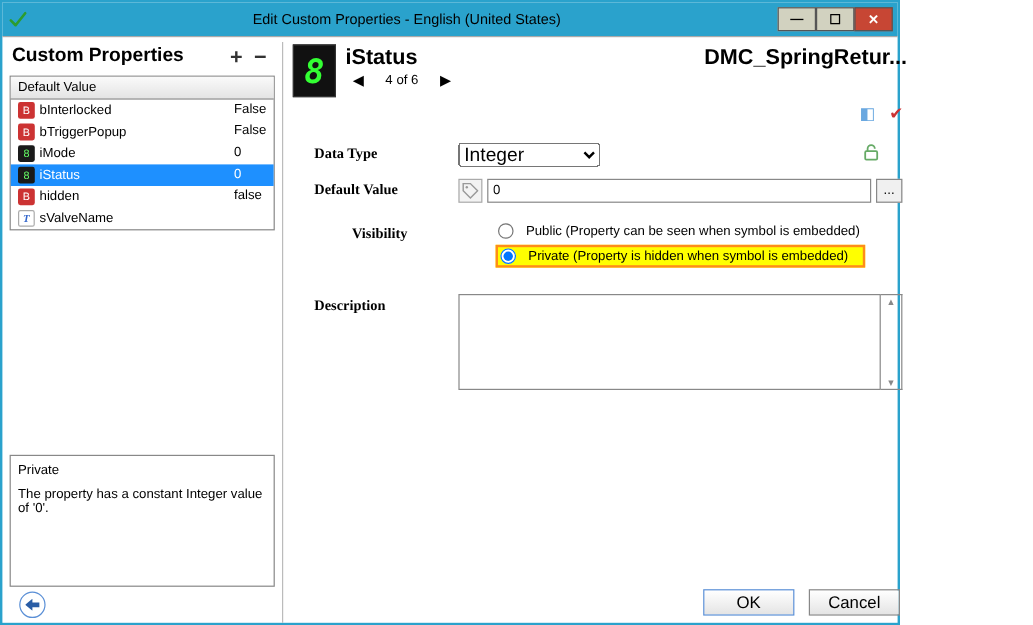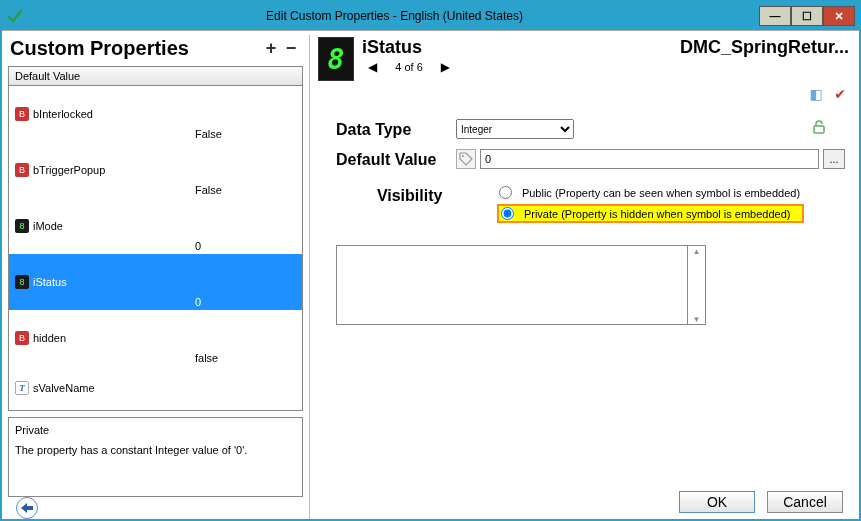--- a/index.html
+++ b/index.html
@@ -1,41 +1,41 @@
 <!DOCTYPE html>
 <html><head>
 <meta charset="utf-8">
 <style>
   * { box-sizing: border-box; }
   body { margin: 0; font-family: "Segoe UI", Tahoma, sans-serif; font-size: 12px; background: #fff; }
-  .window { width: 861px; height: 521px; border: 2px solid #2aa2cc; display: flex; flex-direction: column; background: #fff; }
+  .window { width: 750px; height: 521px; border: 2px solid #2aa2cc; display: flex; flex-direction: column; background: #fff; }
   .titlebar { height: 28px; background: #2aa2cc; display: flex; align-items: center; padding: 0 4px; color: #000; }
   .titlebar .app-icon { width: 18px; height: 18px; margin-right: 6px; display: flex; align-items: center; justify-content: center; }
   .titlebar .title { flex: 1; text-align: center; font-size: 12px; }
   .titlebar .win-controls { display: flex; gap: 0; }
   .titlebar .win-btn { width: 32px; height: 20px; display: flex; align-items: center; justify-content: center; font-weight: bold; font-size: 11px; border: 1px solid #555; }
   .min-btn { background: #d2d2c0; }
   .max-btn { background: #d2d2c0; }
   .close-btn { background: #c74634; color: #fff; }
   .content { flex: 1; display: flex; border-top: 1px solid #aaa; gap: 6px; padding: 4px 6px 0 6px; min-height: 0; }
   .left-panel { width: 295px; display: flex; flex-direction: column; }
   .lp-header { display: flex; align-items: center; padding: 2px 2px 6px 2px; }
-  .lp-title { font-size: 20px; font-weight: bold; flex: 1; }
+  .lp-title { font-size: 16px; font-weight: bold; flex: 1; }
   .lp-btn { width: 20px; height: 20px; display: flex; align-items: center; justify-content: center; font-size: 18px; font-weight: bold; color: #333; }
   .prop-table { border: 1px solid #888; flex: 0 0 auto; }
   .pt-head { display: flex; background: linear-gradient(#fafafa,#e4e4e4); border-bottom: 1px solid #888; font-size: 11px; }
   .pt-col { padding: 3px 6px; }
   .pt-col.name { width: 180px; border-right: 1px solid #ccc; display: flex; align-items: center; gap: 4px; }
   .pt-col.val { flex: 1; }
   .pt-body { }
   .pt-row { display: flex; font-size: 11px; padding: 1px 0; }
   .pt-row.selected { background: #1e90ff; color: #fff; }
   .pt-row .cell { padding: 1px 6px; }
   .pt-row .name { width: 180px; display: flex; align-items: center; gap: 4px; }
-  .pt-row .val { flex: 1; margin-top: 40px; }
+  .pt-row .val { flex: 1; }
   .row-icon { width: 14px; height: 14px; border-radius: 2px; flex-shrink: 0; display:flex; align-items:center; justify-content:center; font-size:9px; }
   .ic-bool { background: #c33; color:#fff; }
   .ic-int { background: #1a1a1a; color:#6f6; }
   .ic-italic { background:#fff; border:1px solid #aaa; font-style:italic; color:#36c; font-family: Georgia, serif; font-weight:bold; }
   .prop-spacer { flex: 1; }
   .status-box { border: 1px solid #888; margin-top: 6px; padding: 6px; font-size: 11px; height: 110px; }
   .status-title { margin-bottom: 8px; }
   .bottom-nav { height: 30px; display: flex; align-items: center; padding: 0 8px; }
   .nav-back { width:22px; height:22px; border:1px solid #5a8fd6; border-radius:50%; display:flex; align-items:center; justify-content:center; color:#2a5da6; font-size:12px; }
   .right-panel { flex: 1; display: flex; flex-direction: column; border-left: 1px solid #bbb; padding-left: 4px; }
@@ -43,22 +43,22 @@
   .seg-icon { width: 36px; height: 44px; background: #111; border: 1px solid #333; display:flex; align-items:center; justify-content:center; color:#3f3; font-family: monospace; font-size:28px; font-weight:bold; font-style: italic; }
   .rp-mid { display:flex; flex-direction:column; flex:1; }
   .rp-name { font-size: 18px; font-weight: bold; }
   .rp-pager { display:flex; align-items:center; gap: 18px; font-size: 11px; padding-top: 2px; padding-left: 6px; }
   .pager-btn { font-size: 12px; }
   .rp-symb { font-size: 18px; font-weight: bold; white-space: nowrap; }
   .rp-hdr-icons { display:flex; gap:6px; margin-left:auto; padding-right:4px; align-self:flex-end; padding-bottom:2px; }
   .hdr-ico { width:18px; height:18px; display:flex; align-items:center; justify-content:center; font-size:14px; }
   .form-area { padding: 14px 8px 4px 22px; }
   .form-row { display:flex; align-items:flex-start; margin-bottom: 10px; }
-  .form-lbl { width: 120px; font-weight: bold; font-size: 16px; padding-top: 2px; }
-  .select-dt { width: 118px; height: 20px; font-size: 10px; }
+  .form-lbl { width: 120px; font-weight: bold; font-size: 12px; padding-top: 2px; font-family: Liberation Serif, serif; }
+  .select-dt { width: 118px; height: 20px; font-size: 16px; }
   .lock-ico { margin-left: auto; margin-right: 16px; width:18px; height:18px; color:#7a7; font-size:14px; }
   .dv-wrap { display:flex; align-items:center; gap:4px; flex:1; }
   .tag-ico { width:20px; height:20px; border:1px solid #aaa; display:flex; align-items:center; justify-content:center; font-size:12px; color:#888; background:#f3f3f3; }
   .dv-input { flex:1; height:20px; border:1px solid #888; padding: 1px 4px; font-size:11px; }
   .dots-btn { width:22px; height:20px; border:1px solid #888; background:#f0f0f0; font-size:11px; display:flex; align-items:center; justify-content:center; }
   .vis-group { display:flex; flex-direction:column; gap:4px; }
   .radio-row { display:flex; align-items:center; gap:10px; font-size:11px; padding:1px 4px 1px 2px; }
   .radio-row.highlighted { background:#ffff00; border:2px solid #ff8c1a; }
   .radio-row input[type=radio] { margin:0; }
   .desc-area { width: 352px; height: 80px; border:1px solid #888; resize:none; font-size:11px; padding:2px; background:#fff; }
@@ -217,20 +217,21 @@
               <span>Public (Property can be seen when symbol is embedded)</span>
             </label>
             <label class="radio-row highlighted">
               <input type="radio" name="vis" checked="" style="">
               <span>Private (Property is hidden when symbol is embedded)</span>
             </label>
           </div>
         </div>
 
         <div class="form-row" style="margin-top:22px;">
+          <div class="form-lbl">Description</div>
           <div style="display:flex;">
             <textarea class="desc-area" style=""></textarea>
             <div class="desc-scroll">
                 <span>▴</span>
                 <span>▾</span>
               </div>
           </div>
         </div>
 
       </div>

